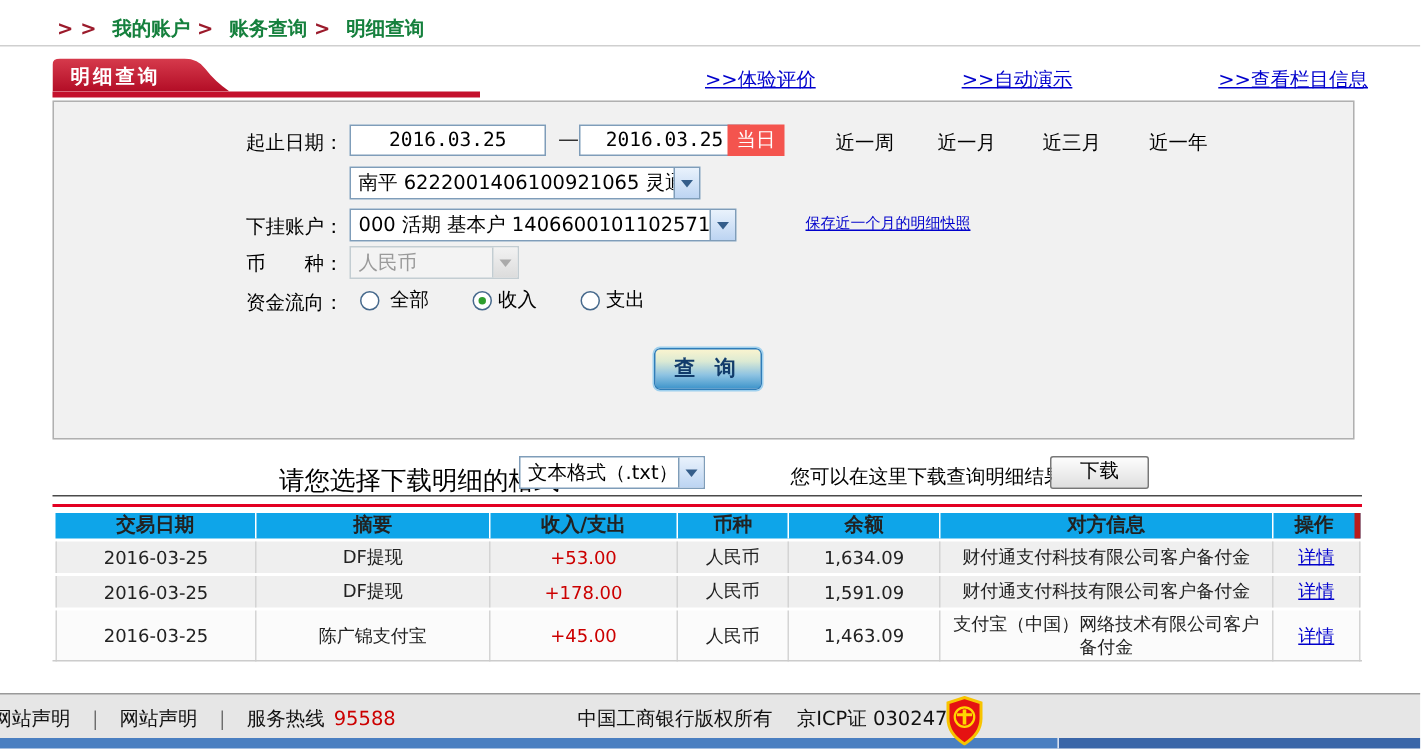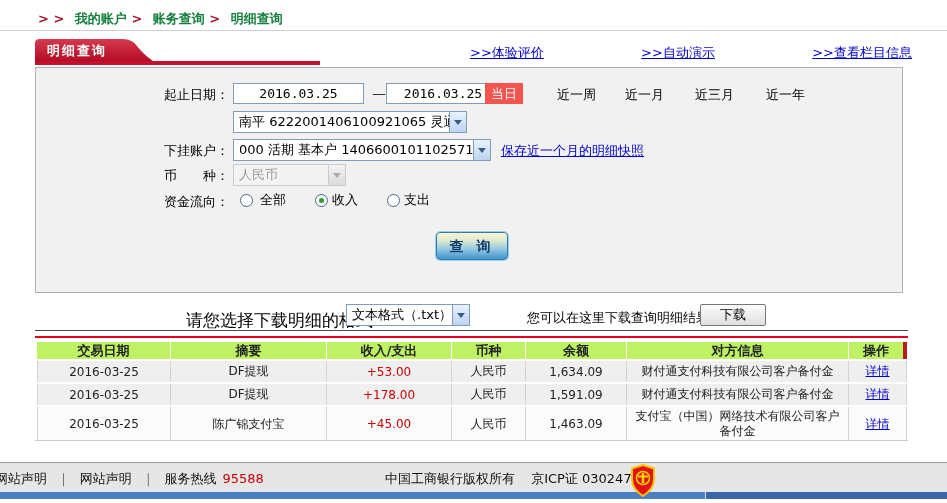--- a/index.html
+++ b/index.html
@@ -33,21 +33,21 @@
   .xp-select { position:absolute; height:22px; border:1px solid #7f9db9; background:#fff; display:flex; align-items:center; cursor:pointer; }
   .xp-select .val { flex:1; font-size:13px; padding-left:5px; white-space:nowrap; overflow:hidden; }
   .xp-select .arrow { width:17px; height:100%; border-left:1px solid #7f9db9; background:linear-gradient(180deg,#e9f2fc,#bcd4f2); display:flex; align-items:center; justify-content:center; }
   .xp-select .arrow::after { content:""; width:0; height:0; border-left:4px solid transparent; border-right:4px solid transparent; border-top:5px solid #345d8a; }
   .xp-select.disabled { border-color:#c3cdd2; background:#f3f3f3; cursor:default; }
   .xp-select.disabled .val { color:#9a9a9a; }
   .xp-select.disabled .arrow { border-left-color:#c3cdd2; background:linear-gradient(180deg,#f2f2f2,#dcdcdc); }
   .xp-select.disabled .arrow::after { border-top-color:#aaa; }
 
   .snap-link, a.detail { color:#0000cc; text-decoration:underline; cursor:pointer; }
-  .snap-link { position:absolute; font-size:13px; white-space:nowrap; }
+  .snap-link { position:absolute; font-size:10px; white-space:nowrap;margin-left:36px; }
 
   .radio-row { position:absolute; display:flex; align-items:center; font-size:13px; }
   .radio { width:13px; height:13px; border-radius:50%; border:1px solid #46698c; background:#fff; position:relative; cursor:pointer; }
   .radio.checked::after { content:""; position:absolute; left:3px; top:3px; width:5px; height:5px; border-radius:50%; background:#2e9e2e; }
   .radio-label { margin-left:7px; cursor:pointer; }
 
   .query-btn { position:absolute; left:400px; top:164px; width:72px; height:28px; border:1px solid #2f7db8; outline:1px solid #9ed0ee; border-radius:4px;
     background:linear-gradient(180deg,#faf4cf 0%,#dcead3 30%,#8ec3e2 65%,#3f95cb 100%);
     color:#123c6b; font-size:14px; font-weight:bold; letter-spacing:4px; text-align:center; line-height:26px; cursor:pointer; }
 
@@ -58,21 +58,21 @@
   .dl-btn { position:absolute; left:700px; top:304px; width:66px; height:22px; border:1px solid #777; border-radius:2px;
     background:linear-gradient(180deg,#fdfdfd,#dfdfdf); font-size:13px; text-align:center; line-height:20px; cursor:pointer; }
 
   
   .sep-dark { position:absolute; left:35px; top:330px; width:873px; height:1px; background:#4a4a4a; }
   .sep-red  { position:absolute; left:35px; top:336px; width:873px; height:2px; background:#e30022; }
 
   
   .tbl { position:absolute; left:37px; top:342px; width:870px; font-size:12px; color:#222; }
   .trow { display:flex; }
-  .trow.head { background:#bef264; font-weight:bold; font-size:13px; }
+  .trow.head { background:#0ea5e9; font-weight:bold; font-size:13px; }
   .trow.head .cell { border-right:1px solid #fff; height:17px; line-height:17px; }
   .trow.body { margin-top:2px; }
   .cell { text-align:center; display:flex; align-items:center; justify-content:center; }
   .trow.head .cell { display:block; }
   .c0{width:134px;} .c1{width:156px;} .c2{width:125px;} .c3{width:74px;} .c4{width:101px;} .c5{width:222px;} .c6{width:58px;}
   .trow.body .cell { border-right:1px solid #d4d4d4; min-height:21px; }
   .trow.body .cell:first-child { border-left:1px solid #d4d4d4; }
   .trow.head .cell:last-child { border-right:4px solid #b91c1c; }
   .row-a { background:#efefef; }
   .row-b { background:#fbfbfb; }

